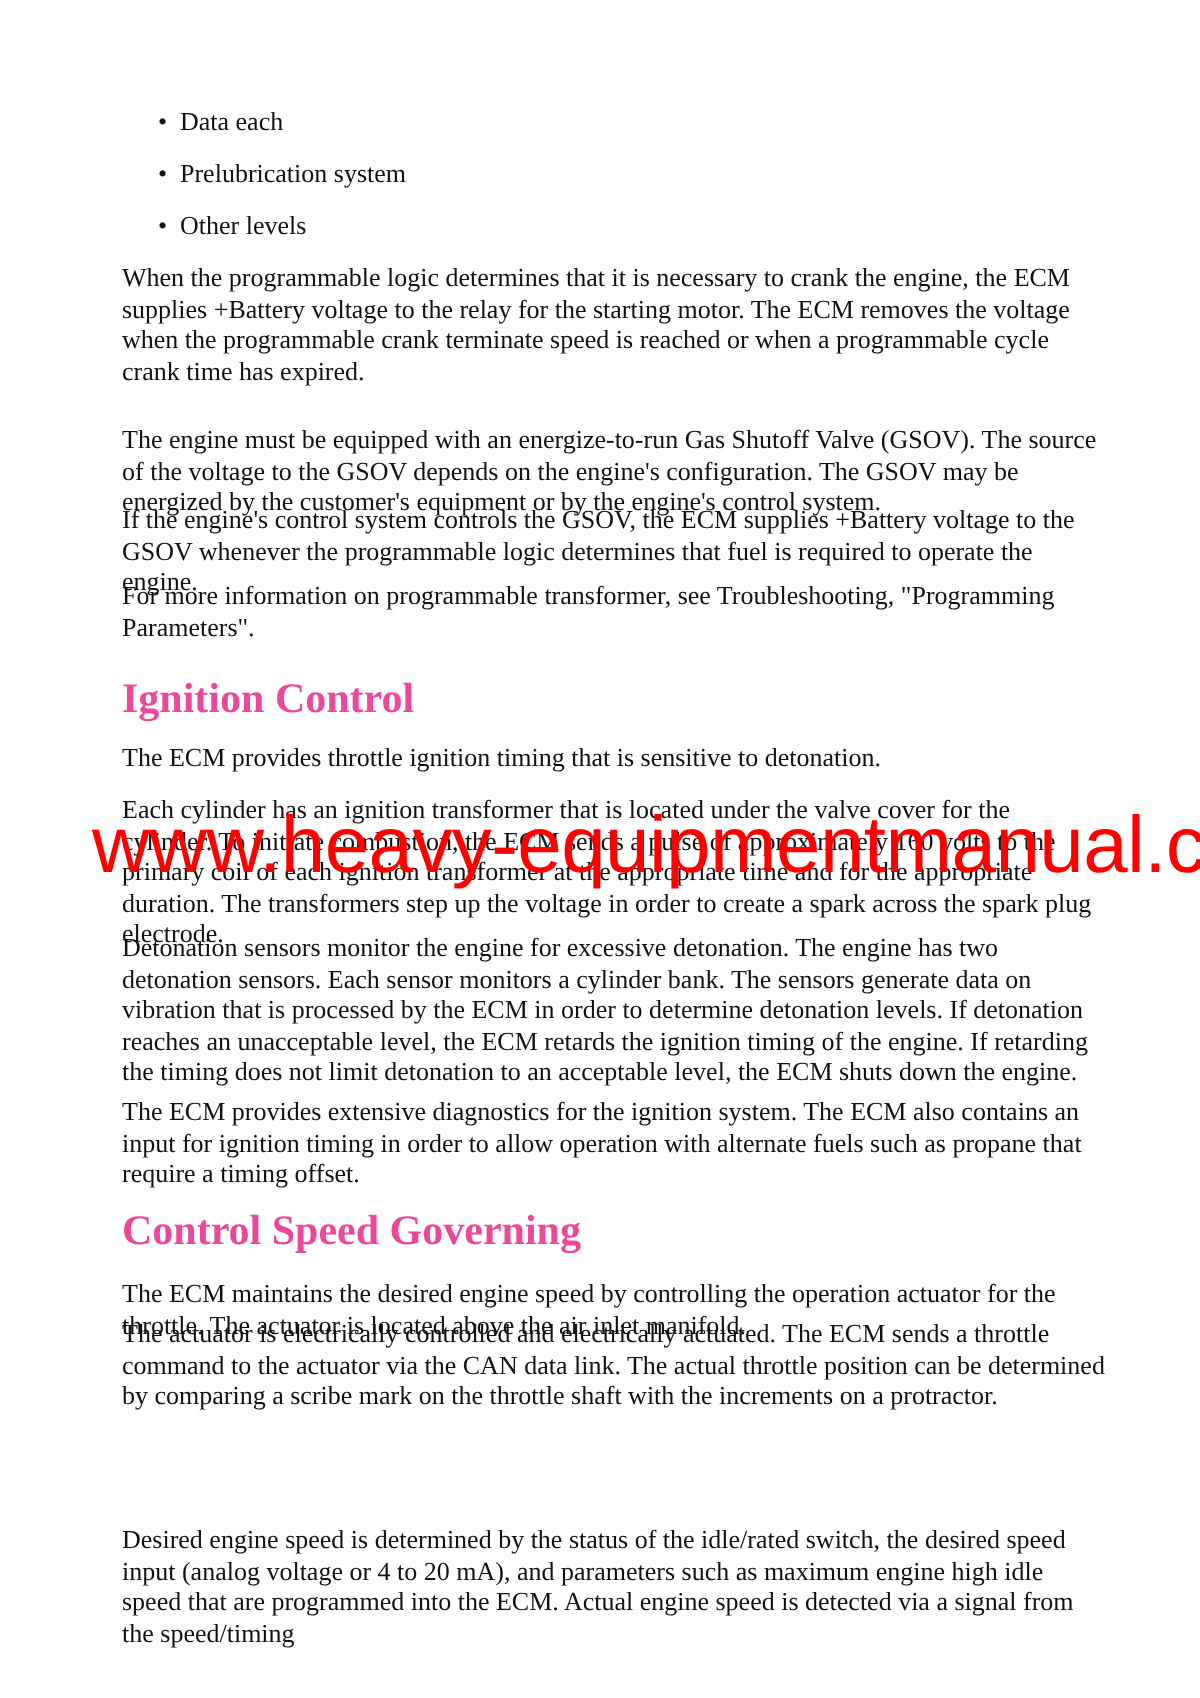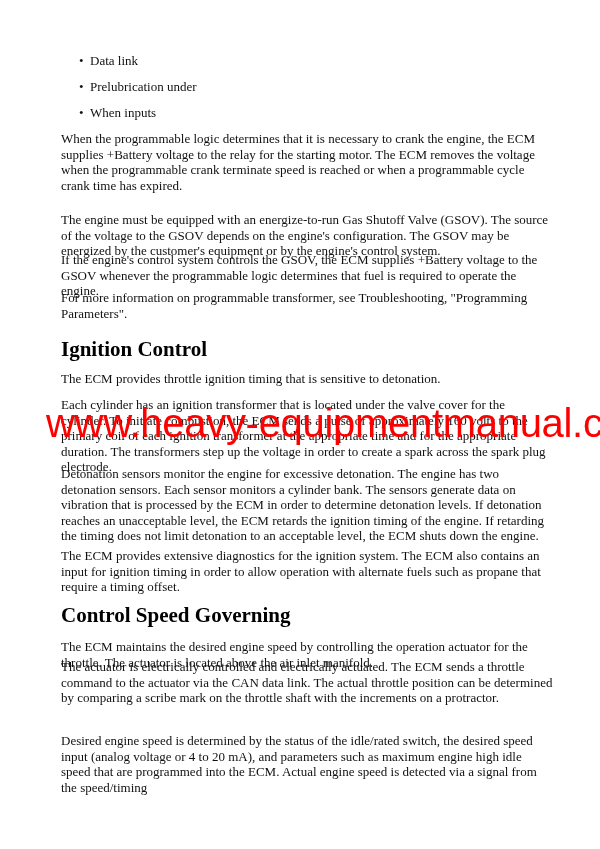--- a/index.html
+++ b/index.html
@@ -50,21 +50,21 @@
       line-height: 15.5px;
       margin: 0;
     }
     .heading {
       position: absolute;
       left: 0;
       margin: 0;
       font-family: "Liberation Serif", "DejaVu Serif", serif;
       font-weight: bold;
       font-size: 21px;
-      color: #000000;
+      color: #ec4899;
       line-height: 24px;
     }
     .watermark {
       position: absolute;
       left: 46px;
       top: 401px;
       width: 512px;
       font-family: "Liberation Sans", "DejaVu Sans", sans-serif;
       font-size: 40px;
       line-height: 44px;
@@ -75,43 +75,43 @@
     }
   </style>
 </head>
 <body>
 
 <div class="page">
 
   <ul class="bullets">
     <li>
       <span class="dot">•</span>
-      <span>Data link</span>
+      <span>Data each</span>
     </li>
     <li>
       <span class="dot">•</span>
-      <span>Prelubrication under</span>
+      <span>Prelubrication system</span>
     </li>
     <li>
       <span class="dot">•</span>
-      <span>When inputs</span>
+      <span>Other levels</span>
     </li>
   </ul>
 
   <p class="para" style="top:131px">When the programmable logic determines that it is necessary to crank the engine, the ECM supplies +Battery voltage to the relay for the starting motor. The ECM removes the voltage when the programmable crank terminate speed is reached or when a programmable cycle crank time has expired.</p>
   <p class="para" style="top:212px">The engine must be equipped with an energize-to-run Gas Shutoff Valve (GSOV). The source of the voltage to the GSOV depends on the engine's configuration. The GSOV may be energized by the customer's equipment or by the engine's control system.</p>
   <p class="para" style="top:252px">If the engine's control system controls the GSOV, the ECM supplies +Battery voltage to the GSOV whenever the programmable logic determines that fuel is required to operate the engine.</p>
   <p class="para" style="top:290px">For more information on programmable transformer, see Troubleshooting, "Programming Parameters".</p>
 
   <h2 class="heading" style="top:337px">Ignition Control</h2>
   <p class="para" style="top:371px">The ECM provides throttle ignition timing that is sensitive to detonation.</p>
   <p class="para" style="top:397px">Each cylinder has an ignition transformer that is located under the valve cover for the cylinder. To initiate combustion, the ECM sends a pulse of approximately 160 volts to the primary coil of each ignition transformer at the appropriate time and for the appropriate duration. The transformers step up the voltage in order to create a spark across the spark plug electrode.</p>
   <p class="para" style="top:466px">Detonation sensors monitor the engine for excessive detonation. The engine has two detonation sensors. Each sensor monitors a cylinder bank. The sensors generate data on vibration that is processed by the ECM in order to determine detonation levels. If detonation reaches an unacceptable level, the ECM retards the ignition timing of the engine. If retarding the timing does not limit detonation to an acceptable level, the ECM shuts down the engine.</p>
   <p class="para" style="top:548px">The ECM provides extensive diagnostics for the ignition system. The ECM also contains an input for ignition timing in order to allow operation with alternate fuels such as propane that require a timing offset.</p>
 
   <h2 class="heading" style="top:603px">Control Speed Governing</h2>
   <p class="para" style="top:639px">The ECM maintains the desired engine speed by controlling the operation actuator for the throttle. The actuator is located above the air inlet manifold.</p>
   <p class="para" style="top:659px">The actuator is electrically controlled and electrically actuated. The ECM sends a throttle command to the actuator via the CAN data link. The actual throttle position can be determined by comparing a scribe mark on the throttle shaft with the increments on a protractor.</p>
-  <p class="para" style="top:733px">Desired engine speed is determined by the status of the idle/rated switch, the desired speed input (analog voltage or 4 to 20 mA), and parameters such as maximum engine high idle speed that are programmed into the ECM. Actual engine speed is detected via a signal from the speed/timing</p>
+  <p class="para" style="top:762px">Desired engine speed is determined by the status of the idle/rated switch, the desired speed input (analog voltage or 4 to 20 mA), and parameters such as maximum engine high idle speed that are programmed into the ECM. Actual engine speed is detected via a signal from the speed/timing</p>
 
 </div>
 
 <div class="watermark">www.heavy-equipmentmanual.com</div>
 
 </body></html>

